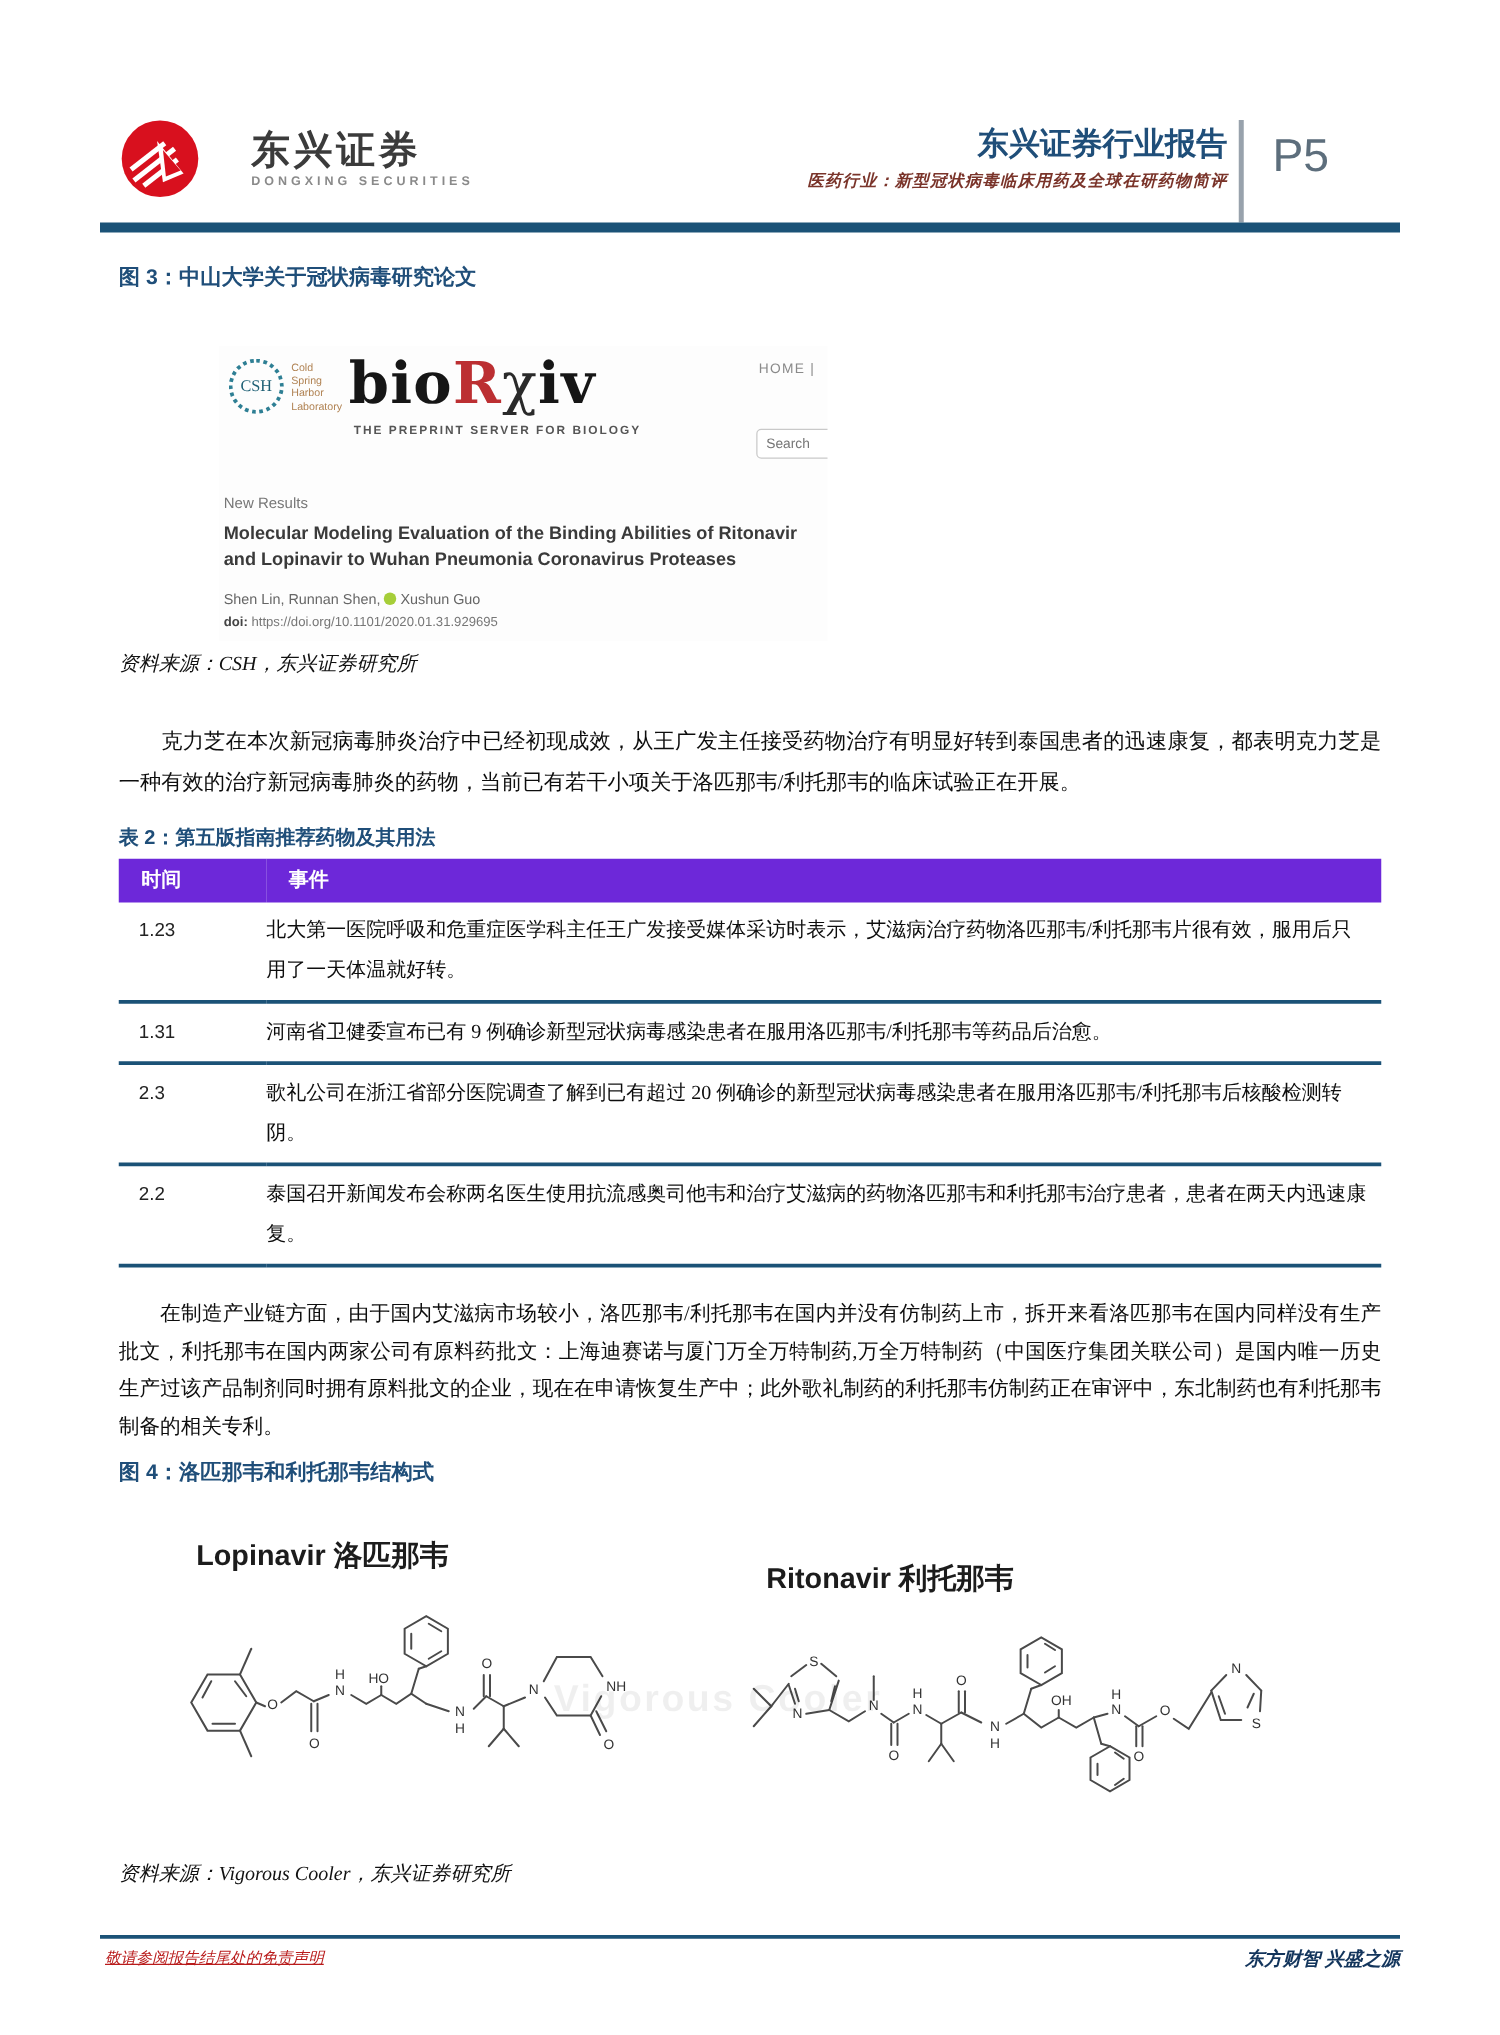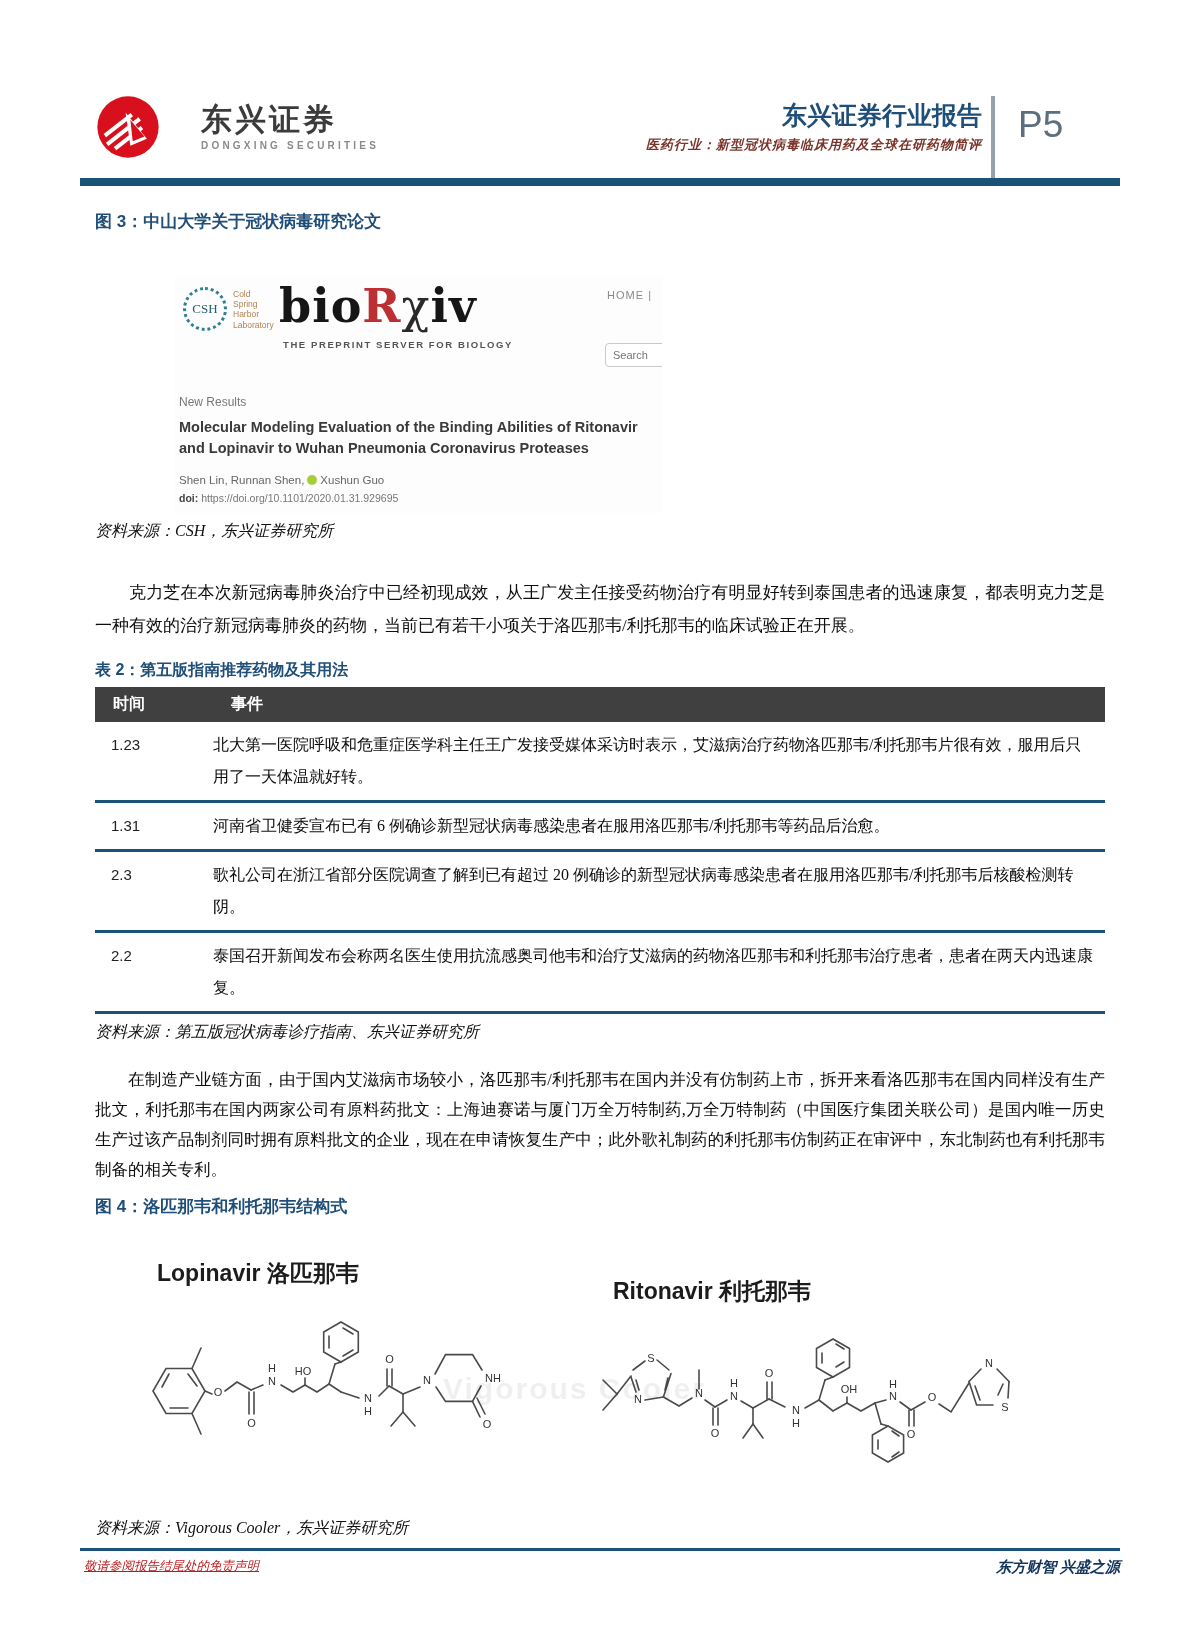--- a/index.html
+++ b/index.html
@@ -38,21 +38,21 @@
   .brx-authors{position:absolute;top:197px;left:4px;font-family:"Liberation Sans",sans-serif;font-size:11.5px;color:#666;}
   .orcid{display:inline-block;width:10px;height:10px;border-radius:50%;background:#a6ce39;vertical-align:-1px;margin:0 3px;}
   .brx-doi{position:absolute;top:215px;left:4px;font-family:"Liberation Sans",sans-serif;font-size:10.5px;color:#777;}
   .brx-doi b{color:#444;}
   .src{font-size:16px;font-style:italic;color:#111;margin-top:8px;}
   .para{font-size:17px;line-height:33px;text-align:justify;text-indent:2em;color:#0d0d0d;margin-top:34px;}
   .para2{font-size:16.5px;line-height:30px;margin-top:22px;}
   
   .tbl-title{font-family:"Liberation Sans",sans-serif;font-weight:bold;font-size:16px;color:#1f4e79;margin-top:18px;}
   table.drug{width:100%;border-collapse:collapse;margin-top:6px;}
-  table.drug th{background:#404040;color:#ffffff;font-family:"Liberation Sans",sans-serif;font-size:16px;text-align:left;padding:7px 0 7px 18px;font-weight:bold;}
+  table.drug th{background:#6d28d9;color:#ffffff;font-family:"Liberation Sans",sans-serif;font-size:16px;text-align:left;padding:7px 0 7px 18px;font-weight:bold;}
   table.drug th.col-time{width:100px;}
   table.drug td{font-size:16px;line-height:32px;vertical-align:top;padding:7px 8px 7px 0;color:#0d0d0d;}
   table.drug td.time{padding-left:16px;font-family:"Liberation Sans",sans-serif;font-size:15px;color:#222;}
   table.drug tbody tr + tr td{border-top:3px solid #1b5277;}
   table.drug tbody tr:last-child td{border-bottom:3px solid #1b5277;}
   
   .fig4{position:relative;height:286px;margin-top:6px;}
   .mol-label{position:absolute;font-family:"Liberation Sans",sans-serif;font-weight:bold;font-size:23px;color:#1c1c1c;}
   .lop-label{left:62px;top:34px;}
   .rit-label{left:518px;top:52px;}
@@ -128,33 +128,32 @@
         <th>事件</th>
       </tr>
     </thead>
     <tbody>
       <tr>
         <td class="time">1.23</td>
         <td>北大第一医院呼吸和危重症医学科主任王广发接受媒体采访时表示，艾滋病治疗药物洛匹那韦/利托那韦片很有效，服用后只用了一天体温就好转。</td>
       </tr>
       <tr>
         <td class="time">1.31</td>
-        <td>河南省卫健委宣布已有 6 例确诊新型冠状病毒感染患者在服用洛匹那韦/利托那韦等药品后治愈。</td>
+        <td>河南省卫健委宣布已有 9 例确诊新型冠状病毒感染患者在服用洛匹那韦/利托那韦等药品后治愈。</td>
       </tr>
       <tr>
         <td class="time">2.3</td>
         <td>歌礼公司在浙江省部分医院调查了解到已有超过 20 例确诊的新型冠状病毒感染患者在服用洛匹那韦/利托那韦后核酸检测转阴。</td>
       </tr>
       <tr>
         <td class="time">2.2</td>
         <td>泰国召开新闻发布会称两名医生使用抗流感奥司他韦和治疗艾滋病的药物洛匹那韦和利托那韦治疗患者，患者在两天内迅速康复。</td>
       </tr>
     </tbody>
   </table>
-  <div class="src">资料来源：第五版冠状病毒诊疗指南、东兴证券研究所</div>
 
   <div class="para para2">在制造产业链方面，由于国内艾滋病市场较小，洛匹那韦/利托那韦在国内并没有仿制药上市，拆开来看洛匹那韦在国内同样没有生产批文，利托那韦在国内两家公司有原料药批文：上海迪赛诺与厦门万全万特制药,万全万特制药（中国医疗集团关联公司）是国内唯一历史生产过该产品制剂同时拥有原料批文的企业，现在在申请恢复生产中；此外歌礼制药的利托那韦仿制药正在审评中，东北制药也有利托那韦制备的相关专利。</div>
 
   <div class="fig-title">图 4：洛匹那韦和利托那韦结构式</div>
 
   <div class="fig4">
     <div class="mol-label lop-label">Lopinavir 洛匹那韦</div>
     <div class="mol-label rit-label">Ritonavir 利托那韦</div>
 
     <svg class="lop-svg" viewBox="0 0 472 195">

